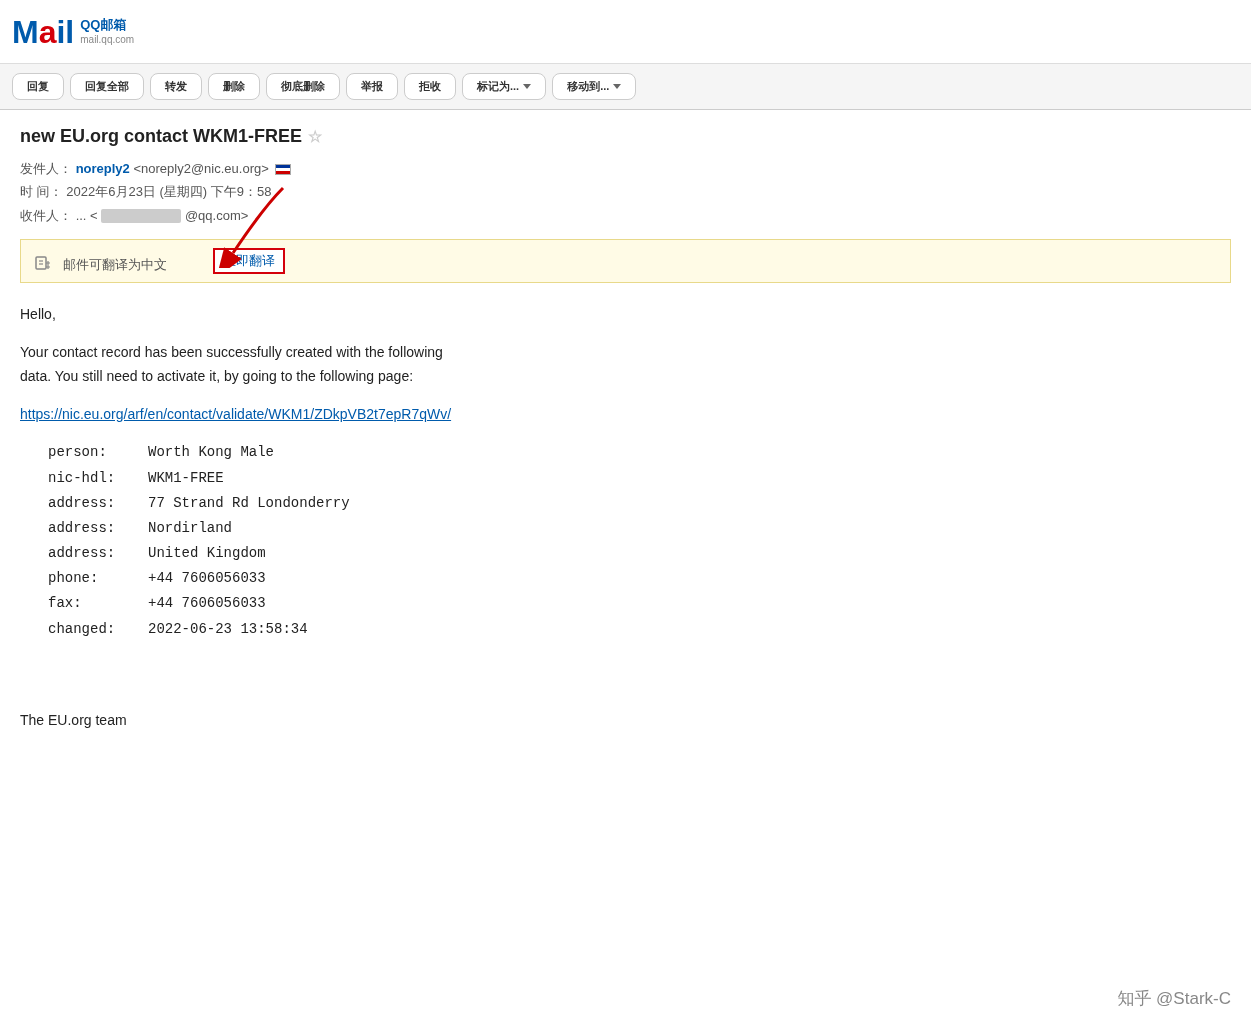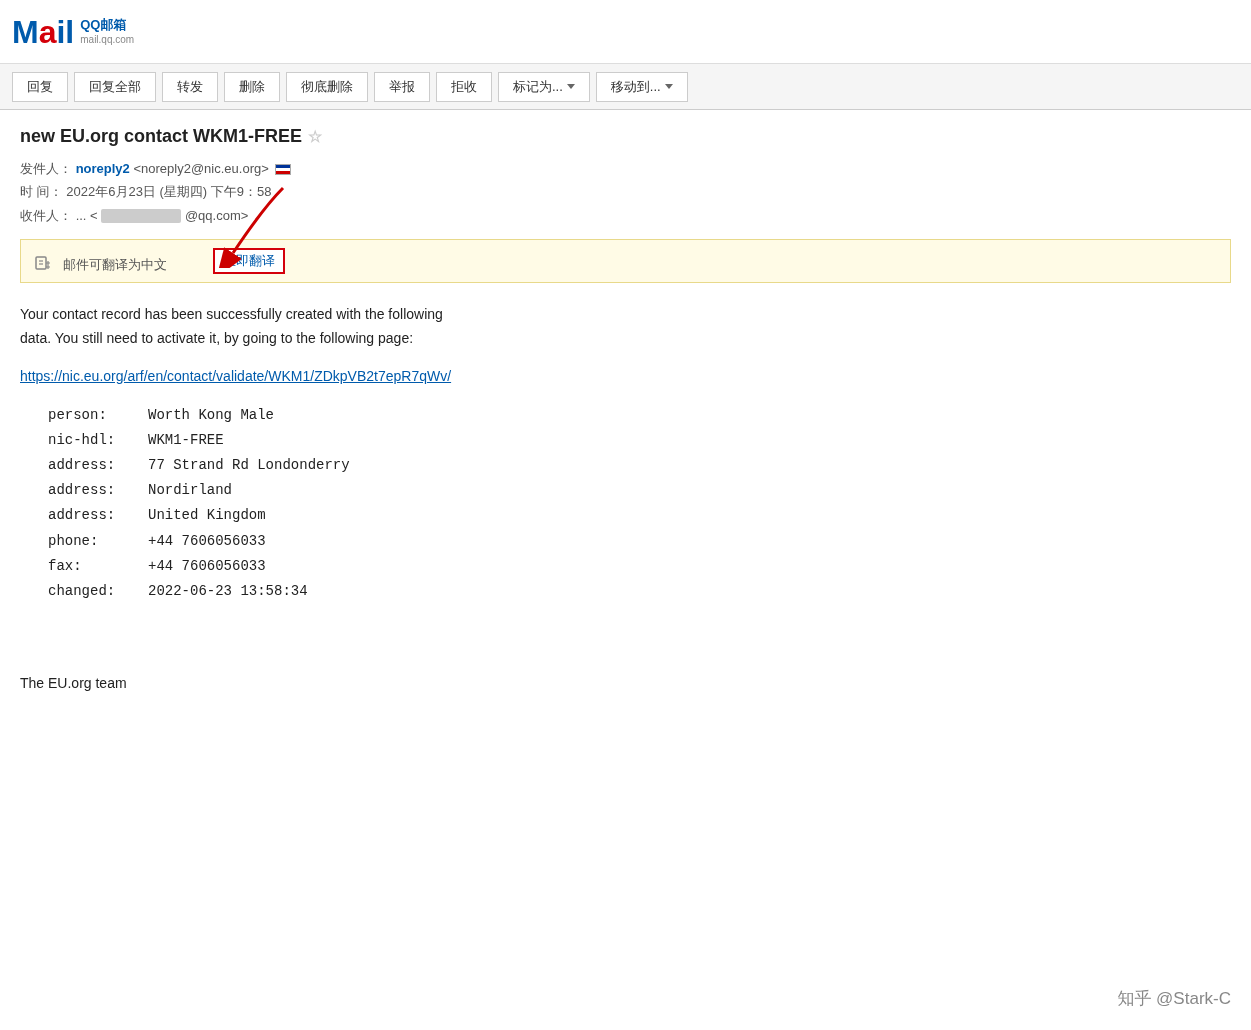--- a/index.html
+++ b/index.html
@@ -54,25 +54,26 @@
       padding: 6px 12px;
       display: flex;
       align-items: center;
       gap: 6px;
       height: 46px;
     }
     .toolbar-btn {
       background: #fff;
       border: 1px solid #ccc;
       padding: 5px 14px;
-      font-size: 13px;
+      font-size: 11px;
       cursor: pointer;
       color: #333;
-      border-radius: 0;
+      border-radius: 8px;
       white-space: nowrap;
+      font-weight: bold;
     }
     .toolbar-btn.with-arrow {
       display: flex;
       align-items: center;
       gap: 4px;
     }
     .arrow-down {
       display: inline-block;
       width: 0;
       height: 0;
@@ -316,20 +317,21 @@
           <marker id="arrowhead" markerWidth="10" markerHeight="7" refX="0" refY="3.5" orient="auto">
             <polygon points="0 0, 10 3.5, 0 7" fill="#cc0000"></polygon>
           </marker>
         </defs>
         <path d="M 80 10 Q 60 30 30 75" stroke="#cc0000" stroke-width="3" fill="none" marker-end="url(#arrowhead)"></path>
       </svg>
     </div>
   </div>
 
   <div class="email-body">
+    <p>Hello,</p>
 
     <p>Your contact record has been successfully created with the following<br>data. You still need to activate it, by going to the following page:</p>
 
     <p>
       <a href="#">https://nic.eu.org/arf/en/contact/validate/WKM1/ZDkpVB2t7epR7qWv/</a>
     </p>
 
     
     <div class="contact-data">
       <div class="row">

